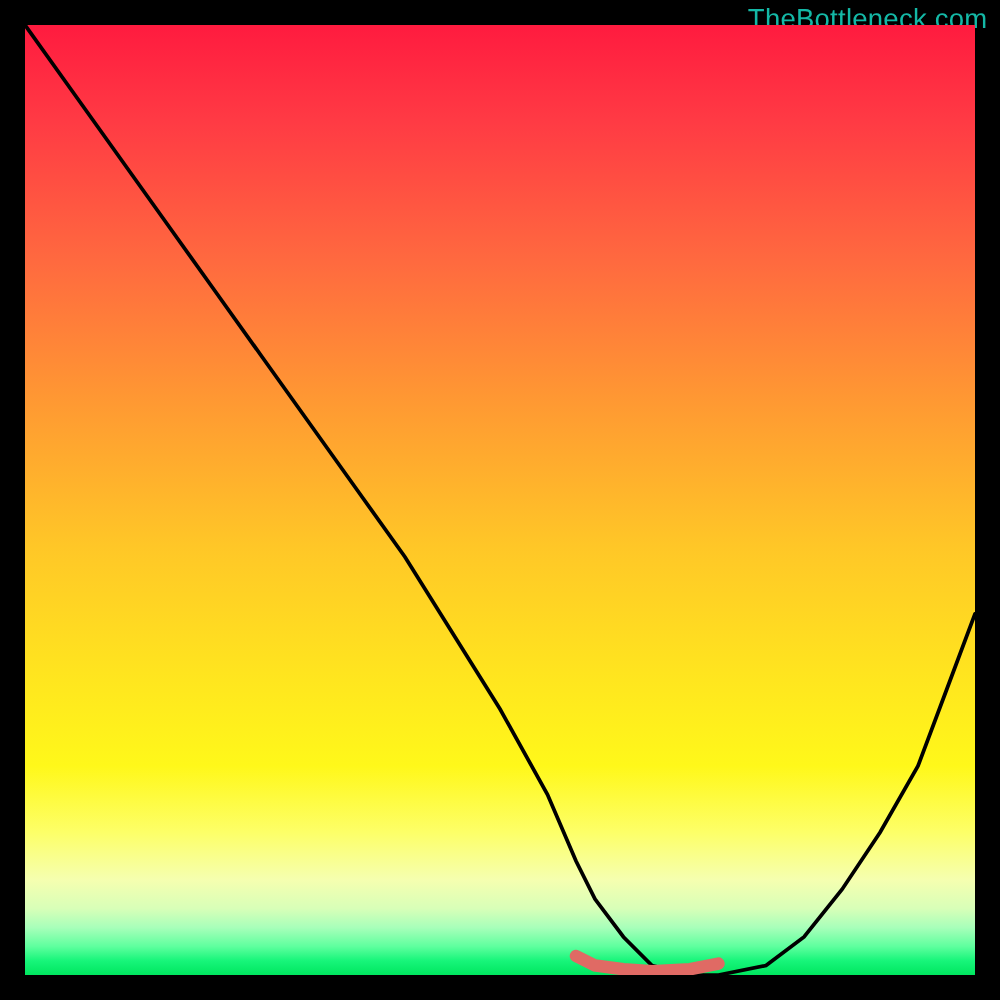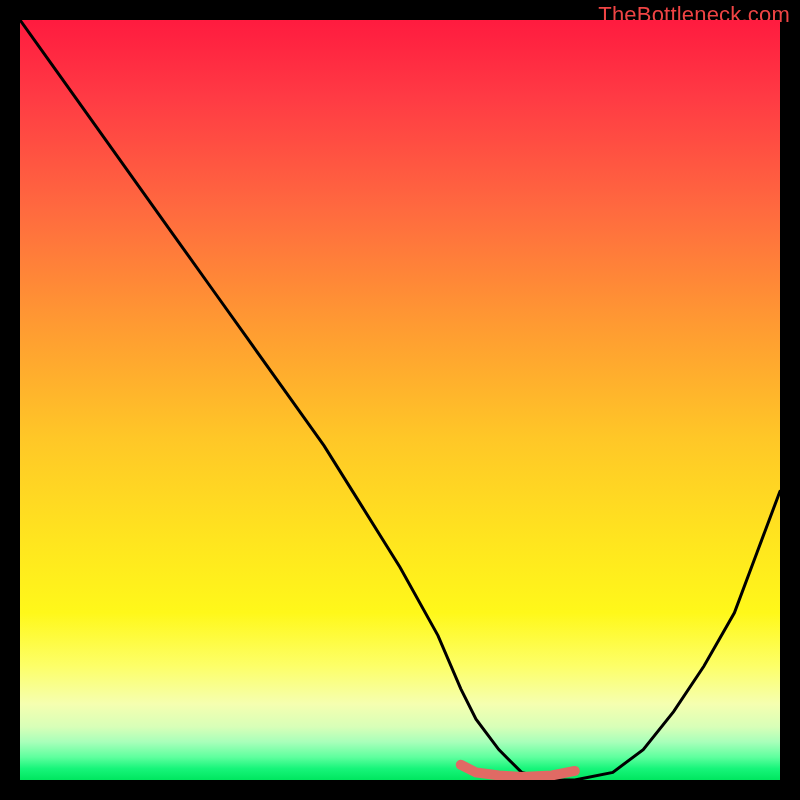--- a/index.html
+++ b/index.html
@@ -39,21 +39,21 @@
       #a8ffba 95%,
       #5eff9e 97%,
       #17f57a 98.5%,
       #00e65f 100%
     );
   }
   .watermark {
     position: absolute;
     top: 2px;
     right: 10px;
-    color: #ef4444;
+    color: #14b8a6;
     font-size: 22px;
     font-weight: 500;
     letter-spacing: 0.2px;
     user-select: none;
   }
   svg.curve {
     position: absolute;
     left: 0;
     top: 0;
     width: 760px;

